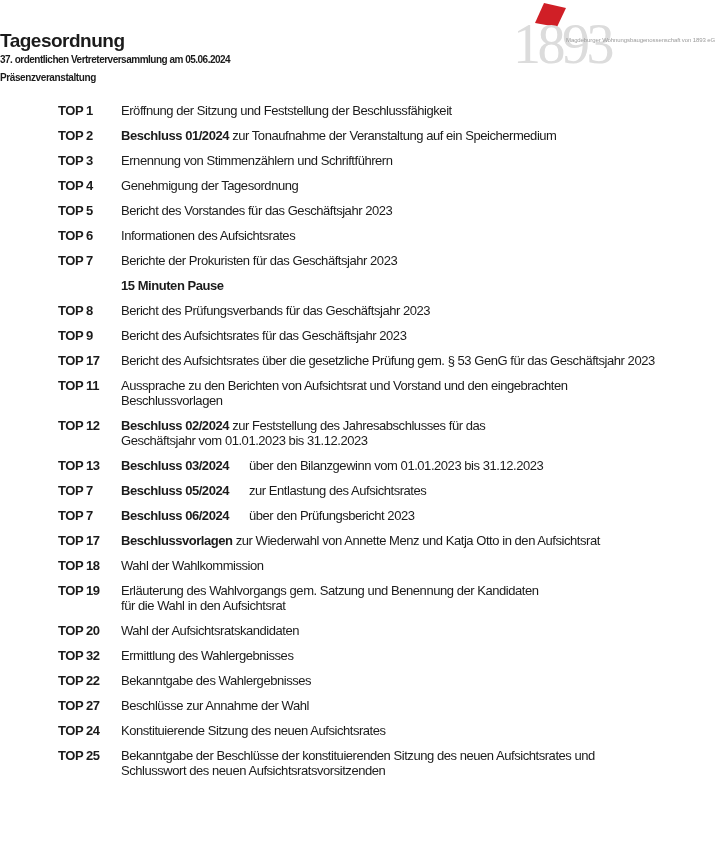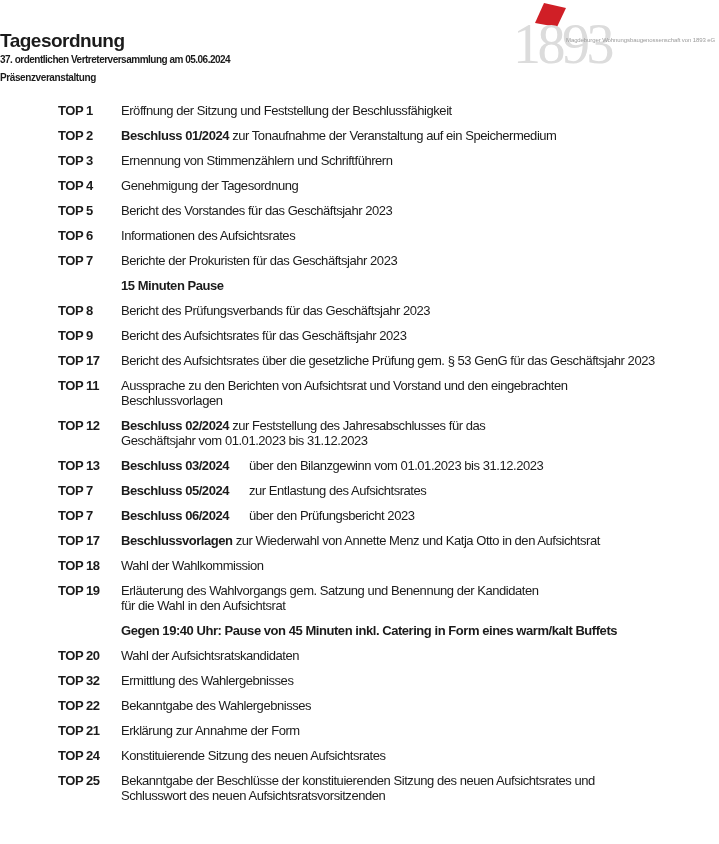--- a/index.html
+++ b/index.html
@@ -145,43 +145,39 @@
       <span class="row-label">TOP 18</span>
       <span class="row-content"><b class="seg-bold"></b><span class="seg-text">Wahl der Wahlkommission</span></span>
     </div>
 
   <div class="row">
       <span class="row-label">TOP 19</span>
       <span class="row-content"><b class="seg-bold"></b><span class="seg-text">Erläuterung des Wahlvorgangs gem. Satzung und Benennung der Kandidaten
 für die Wahl in den Aufsichtsrat</span></span>
     </div>
 
-  <div class="row">
-      <span class="row-label"></span>
-      <span class="row-content"><b class="seg-bold">Gegen 19:40 Uhr: Pause von 45 Minuten inkl. Catering in Form eines warm/kalt Buffets</b><span class="seg-text"></span></span>
-    </div>
 
   <div class="row">
       <span class="row-label">TOP 20</span>
       <span class="row-content"><b class="seg-bold"></b><span class="seg-text">Wahl der Aufsichtsratskandidaten</span></span>
     </div>
 
   <div class="row">
       <span class="row-label">TOP 32</span>
       <span class="row-content"><b class="seg-bold"></b><span class="seg-text">Ermittlung des Wahlergebnisses</span></span>
     </div>
 
   <div class="row">
       <span class="row-label">TOP 22</span>
       <span class="row-content"><b class="seg-bold"></b><span class="seg-text">Bekanntgabe des Wahlergebnisses</span></span>
     </div>
 
   <div class="row">
-      <span class="row-label">TOP 21</span>
-      <span class="row-content"><b class="seg-bold"></b><span class="seg-text">Erklärung zur Annahme der Form</span></span>
+      <span class="row-label">TOP 27</span>
+      <span class="row-content"><b class="seg-bold"></b><span class="seg-text">Beschlüsse zur Annahme der Wahl</span></span>
     </div>
 
   <div class="row">
       <span class="row-label">TOP 24</span>
       <span class="row-content"><b class="seg-bold"></b><span class="seg-text">Konstituierende Sitzung des neuen Aufsichtsrates</span></span>
     </div>
 
   <div class="row">
       <span class="row-label">TOP 25</span>
       <span class="row-content"><b class="seg-bold"></b><span class="seg-text">Bekanntgabe der Beschlüsse der konstituierenden Sitzung des neuen Aufsichtsrates und

